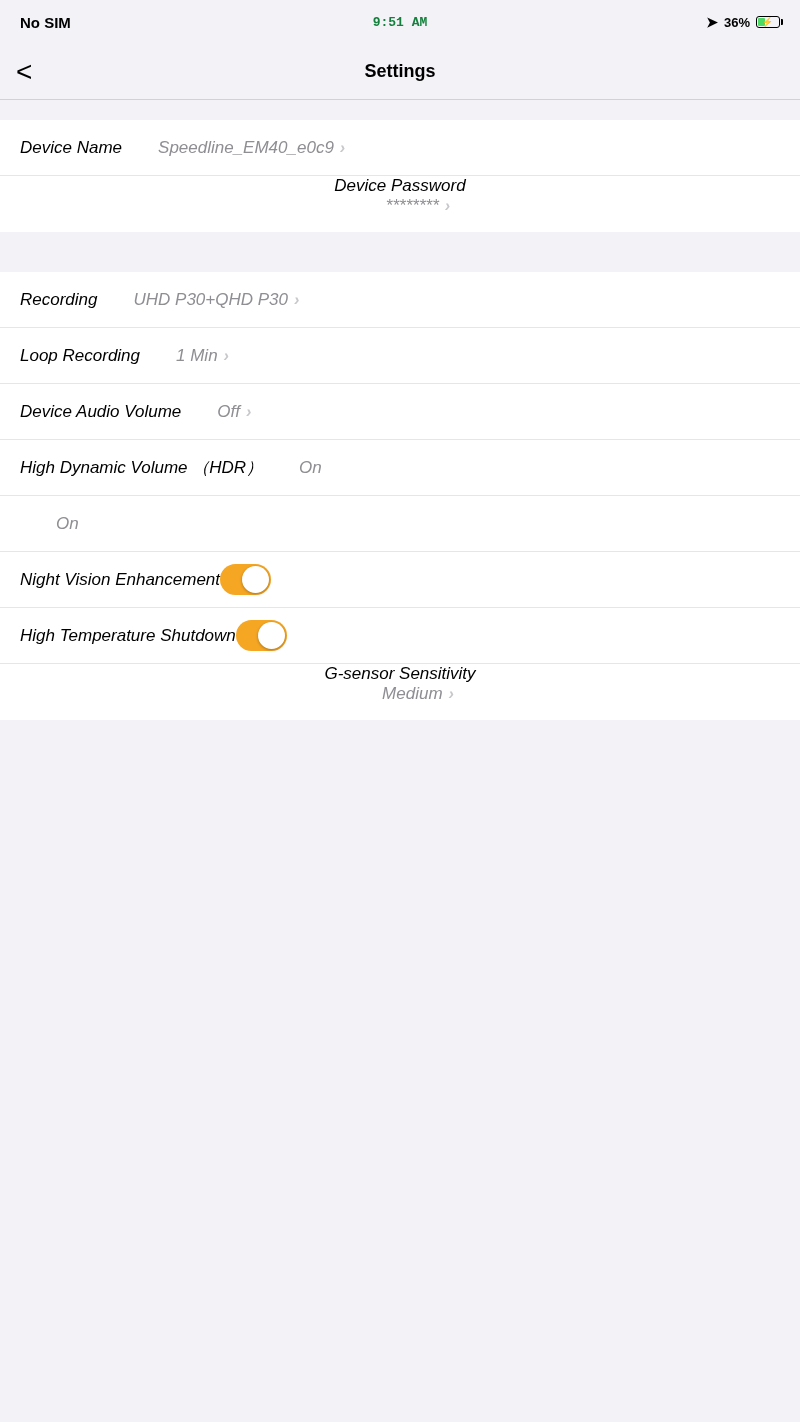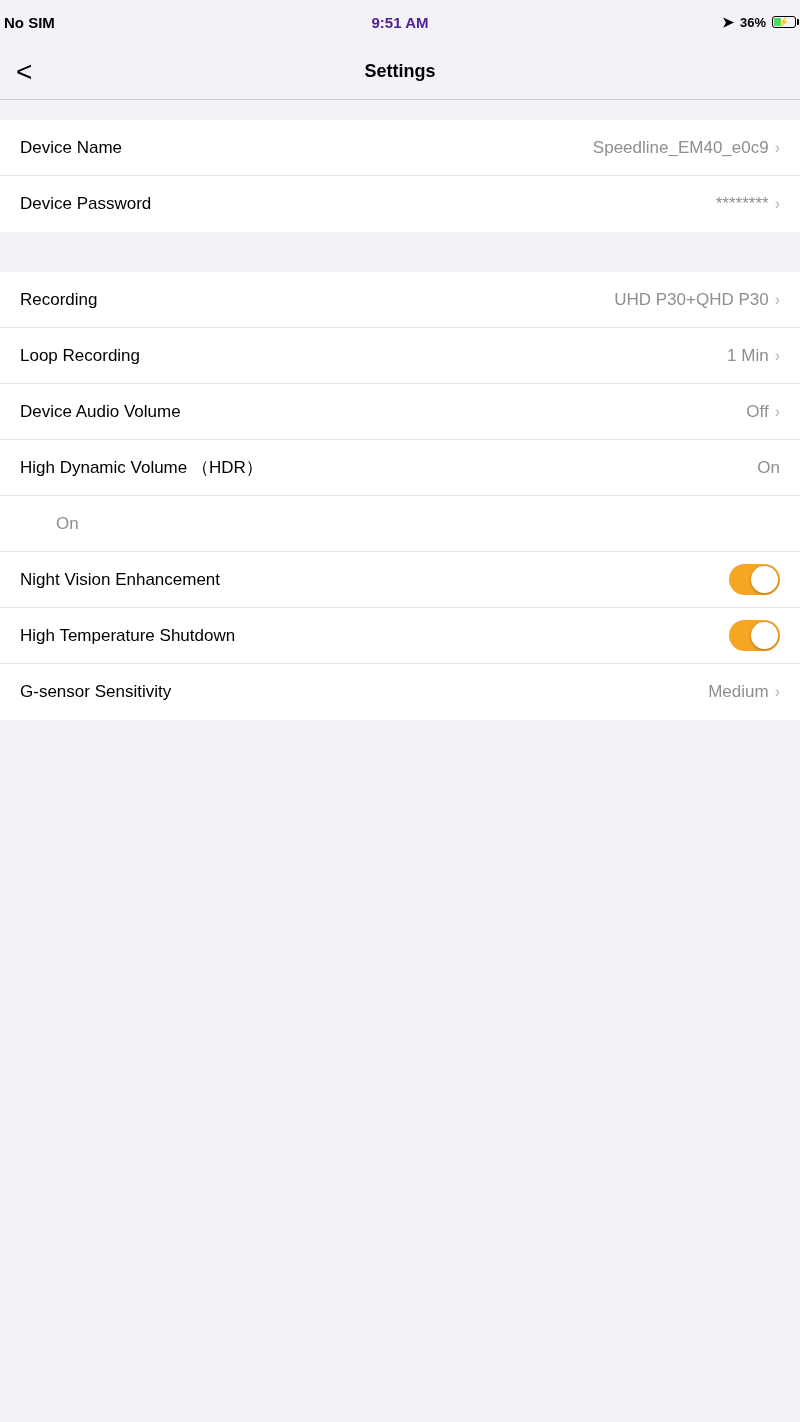--- a/index.html
+++ b/index.html
@@ -11,34 +11,35 @@
       min-height: 1422px;
     }
 
     
     .status-bar {
       background: #f2f2f7;
       height: 44px;
       display: flex;
       align-items: center;
       justify-content: space-between;
-      padding: 0 4px;
+      padding: 0 20px;
     }
     .status-left {
       font-size: 15px;
       font-weight: 600;
       color: #000;
     }
     .status-center {
-      font-size: 15px;
-      font-weight: 600;
-      color: #4c1d95;
+      font-size: 13px;
+      font-weight: 600;
+      color: #15803d;
       position: absolute;
       left: 50%;
       transform: translateX(-50%);
+      font-family: Liberation Mono, monospace;
     }
     .status-right {
       display: flex;
       align-items: center;
       gap: 6px;
       font-size: 13px;
       font-weight: 600;
       color: #000;
     }
     .battery-body {
@@ -102,28 +103,29 @@
     }
 
     
     .settings-section {
       background: #fff;
       margin-top: 20px;
     }
     .settings-row {
       display: flex;
       align-items: center;
-      justify-content: space-between;
       padding: 0 20px;
       height: 56px;
       border-bottom: 1px solid #e5e5ea;
       background: #fff;
+      font-style: italic;
     }
     .settings-row:last-child {
       border-bottom: none;
+      flex-direction: column;
     }
     .row-label {
       font-size: 17px;
       color: #000;
     }
     .row-value {
       display: flex;
       align-items: center;
       gap: 6px;
       color: #8e8e93;

